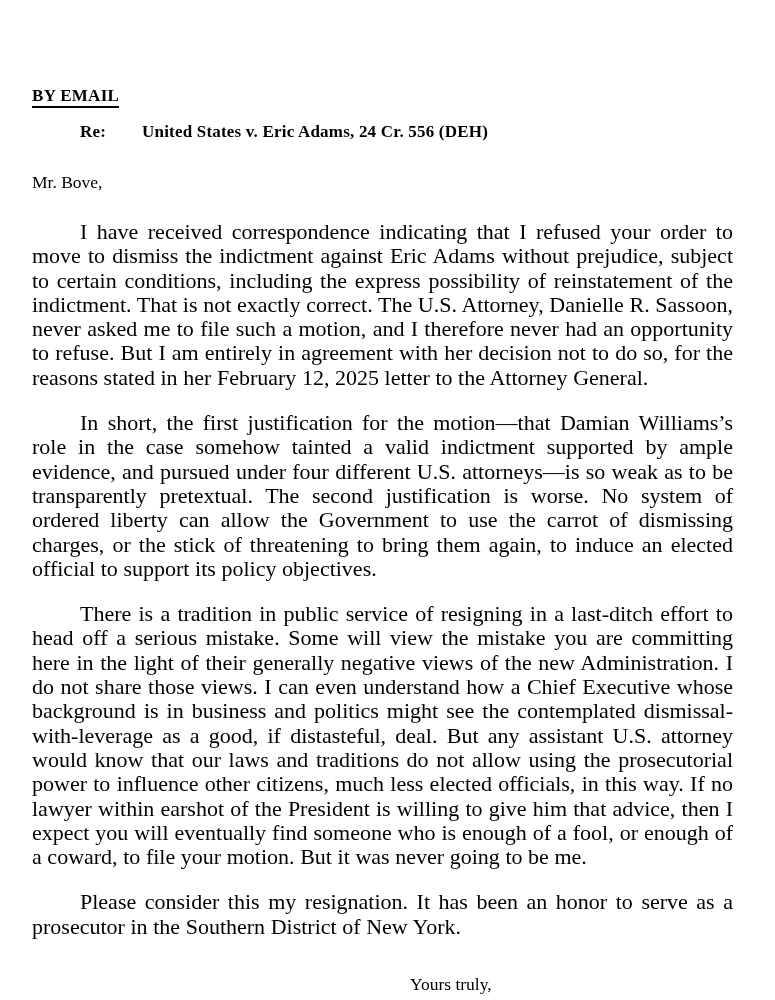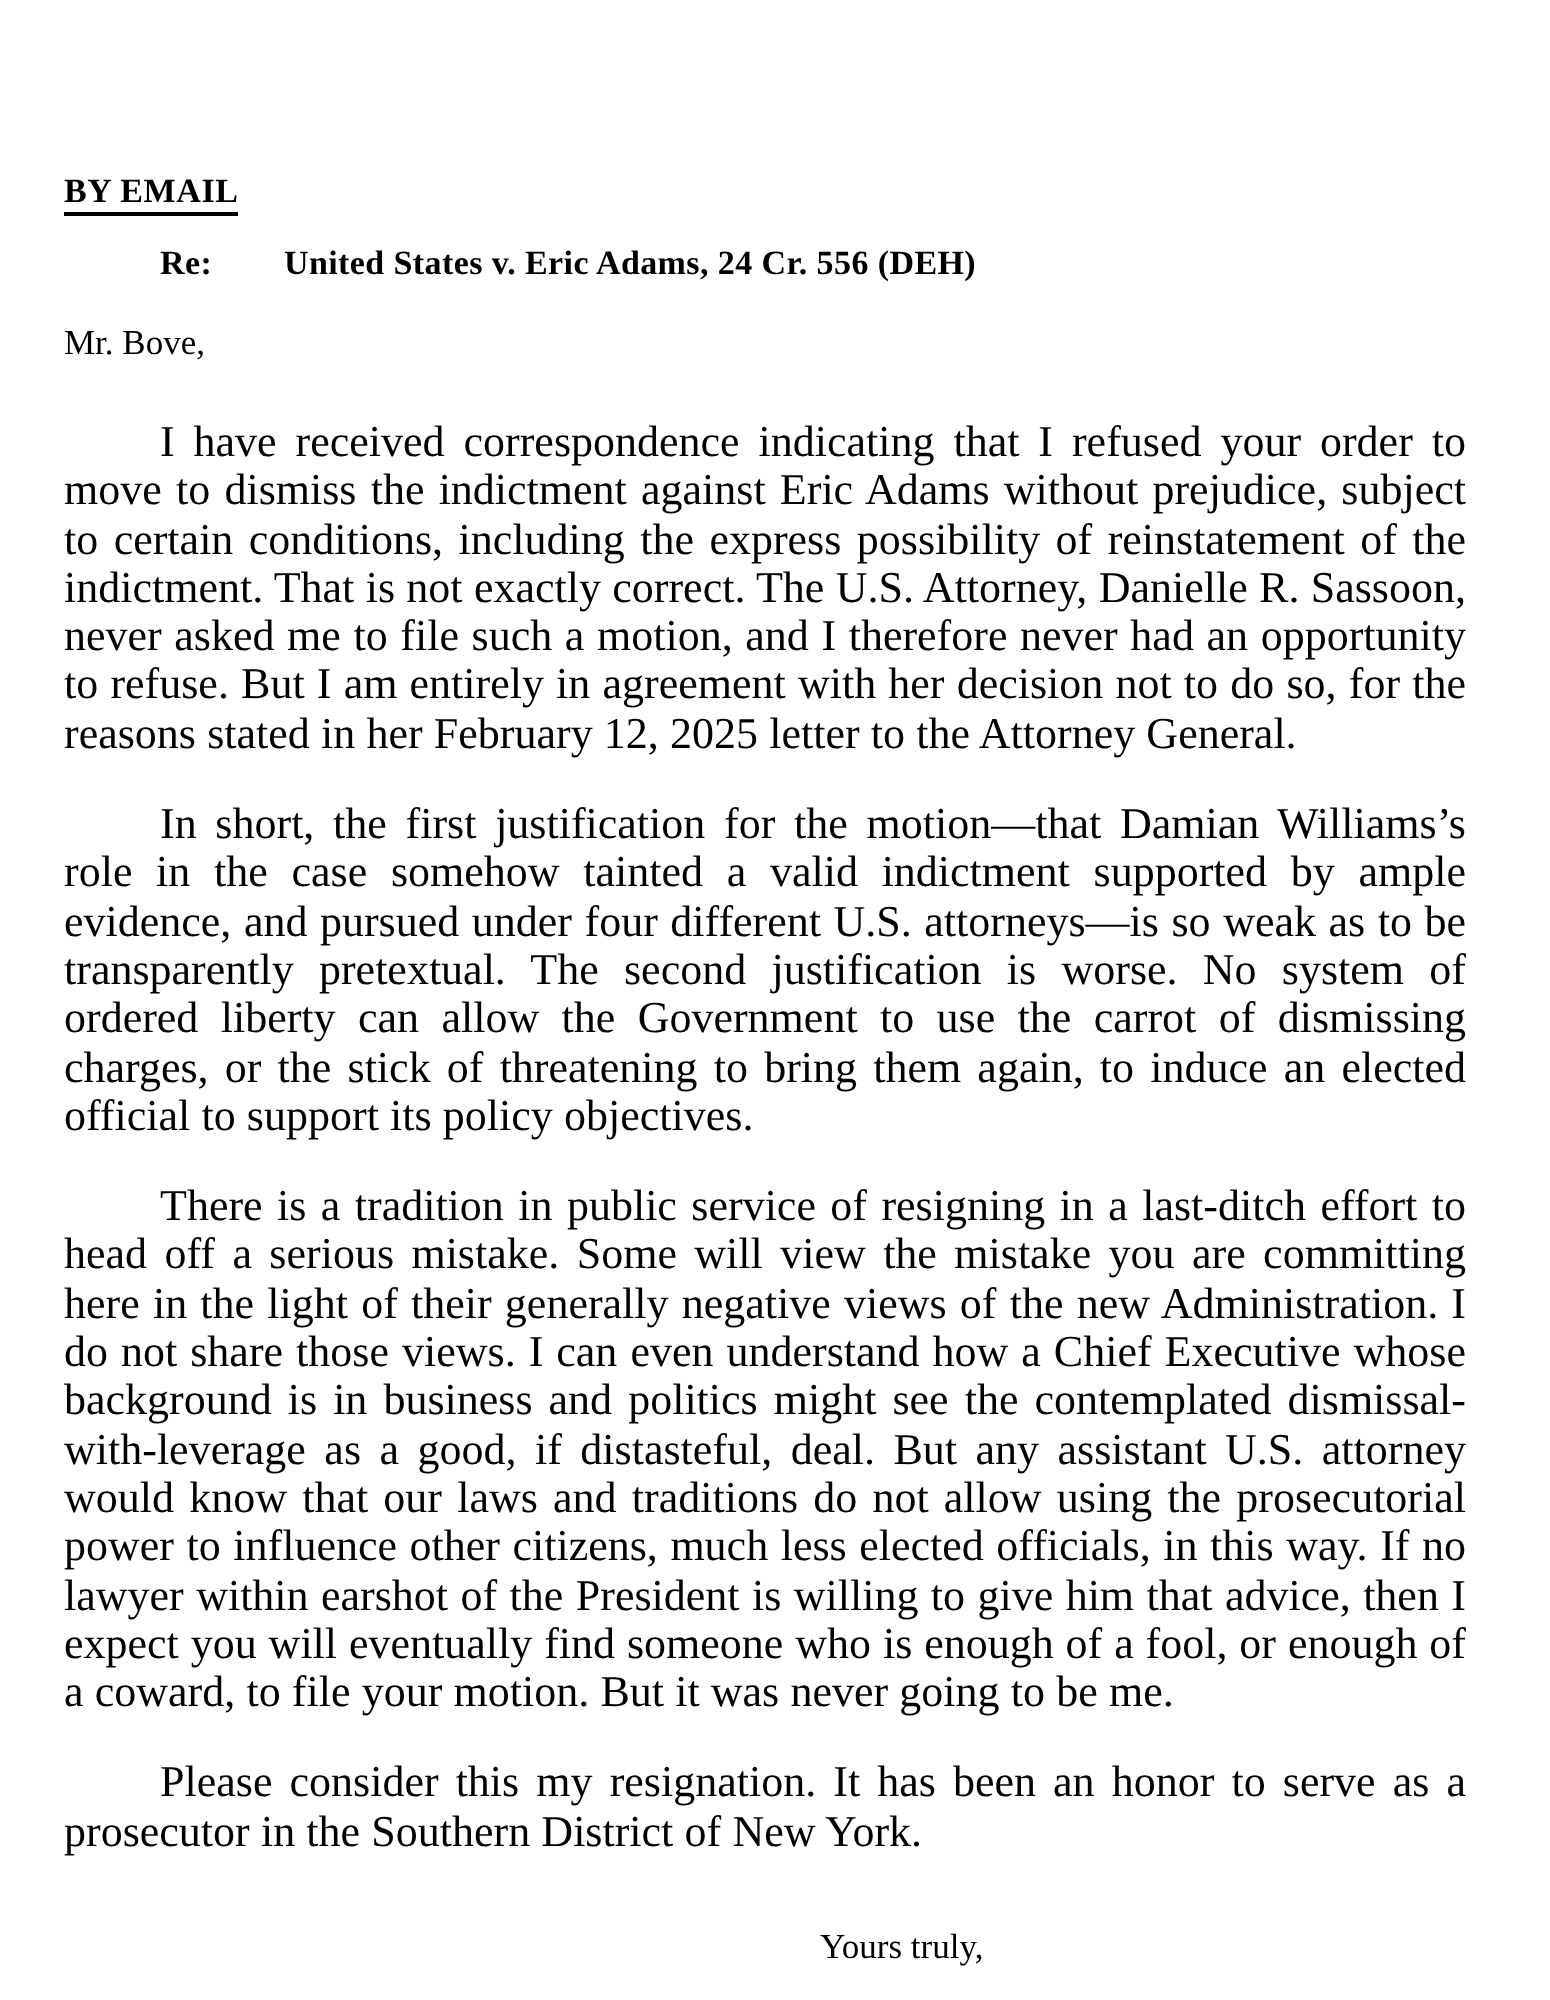--- a/index.html
+++ b/index.html
@@ -44,21 +44,21 @@
     font-weight: bold;
     padding-left: 48px;
     letter-spacing: 0.2px;
     white-space: nowrap;
   }
   .re-label {
     display: inline-block;
     width: 62px;
   }
   .salutation {
-    margin-top: 17px;
+    margin-top: 28px;
     font-size: 17.5px;
     line-height: 24px;
   }
   p.body-par {
     margin: 0;
     margin-top: 21px;
     font-size: 22px;
     line-height: 24.3px;
     text-align: justify;
     text-indent: 48px;

